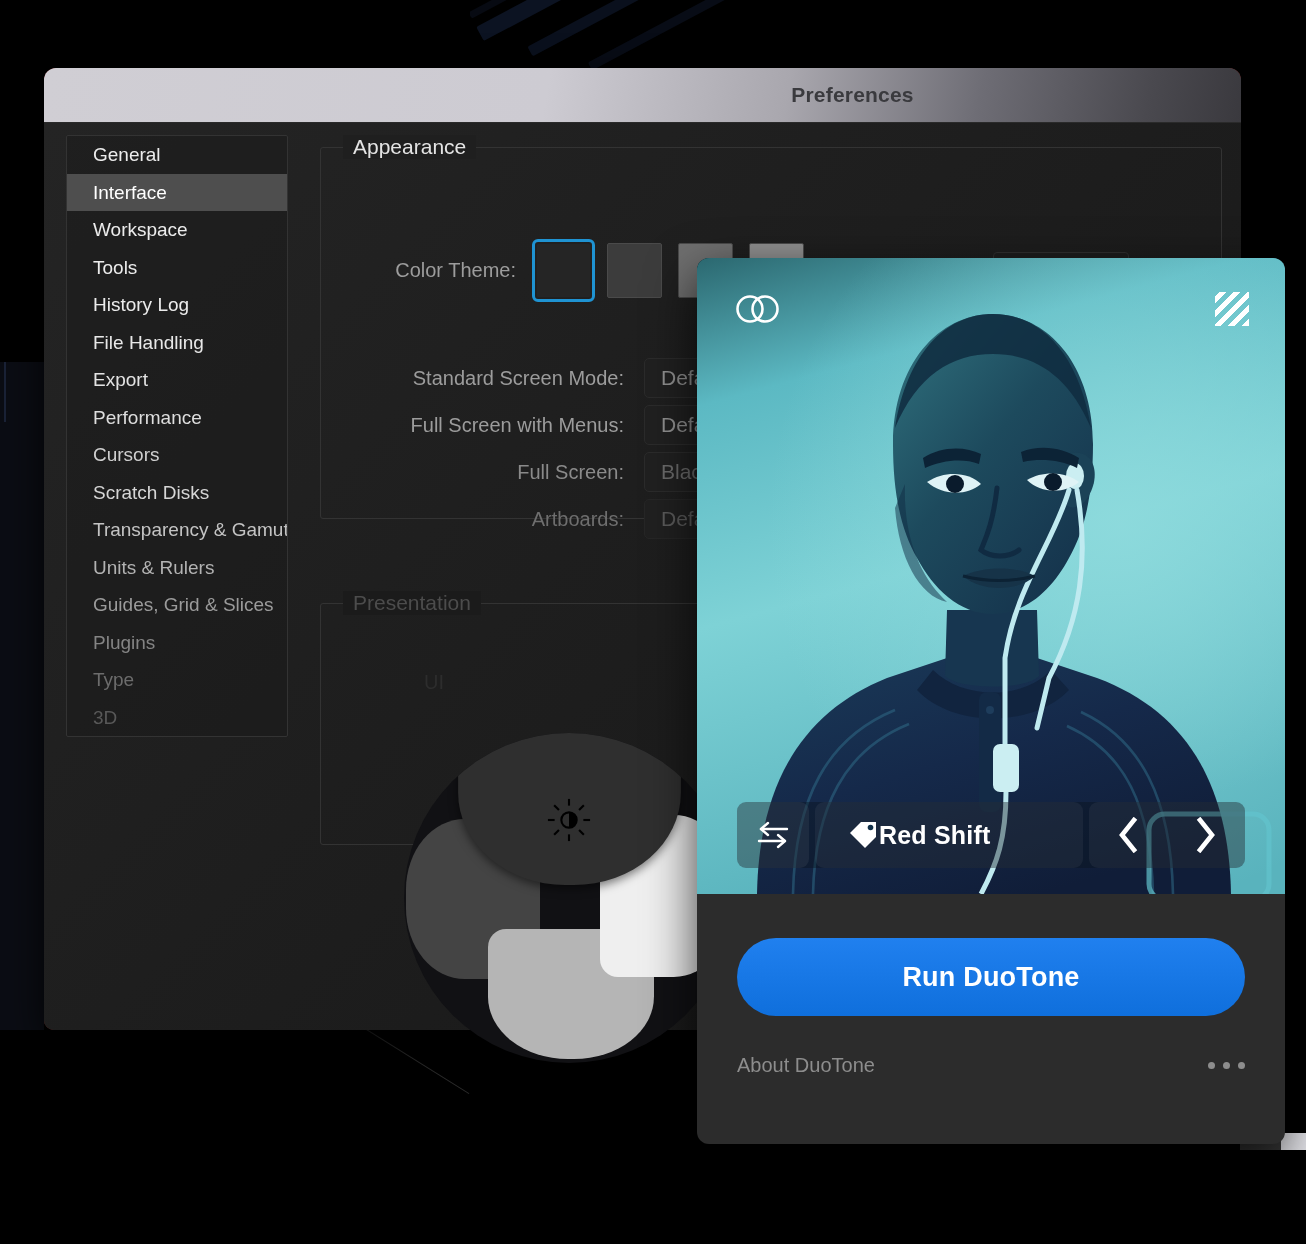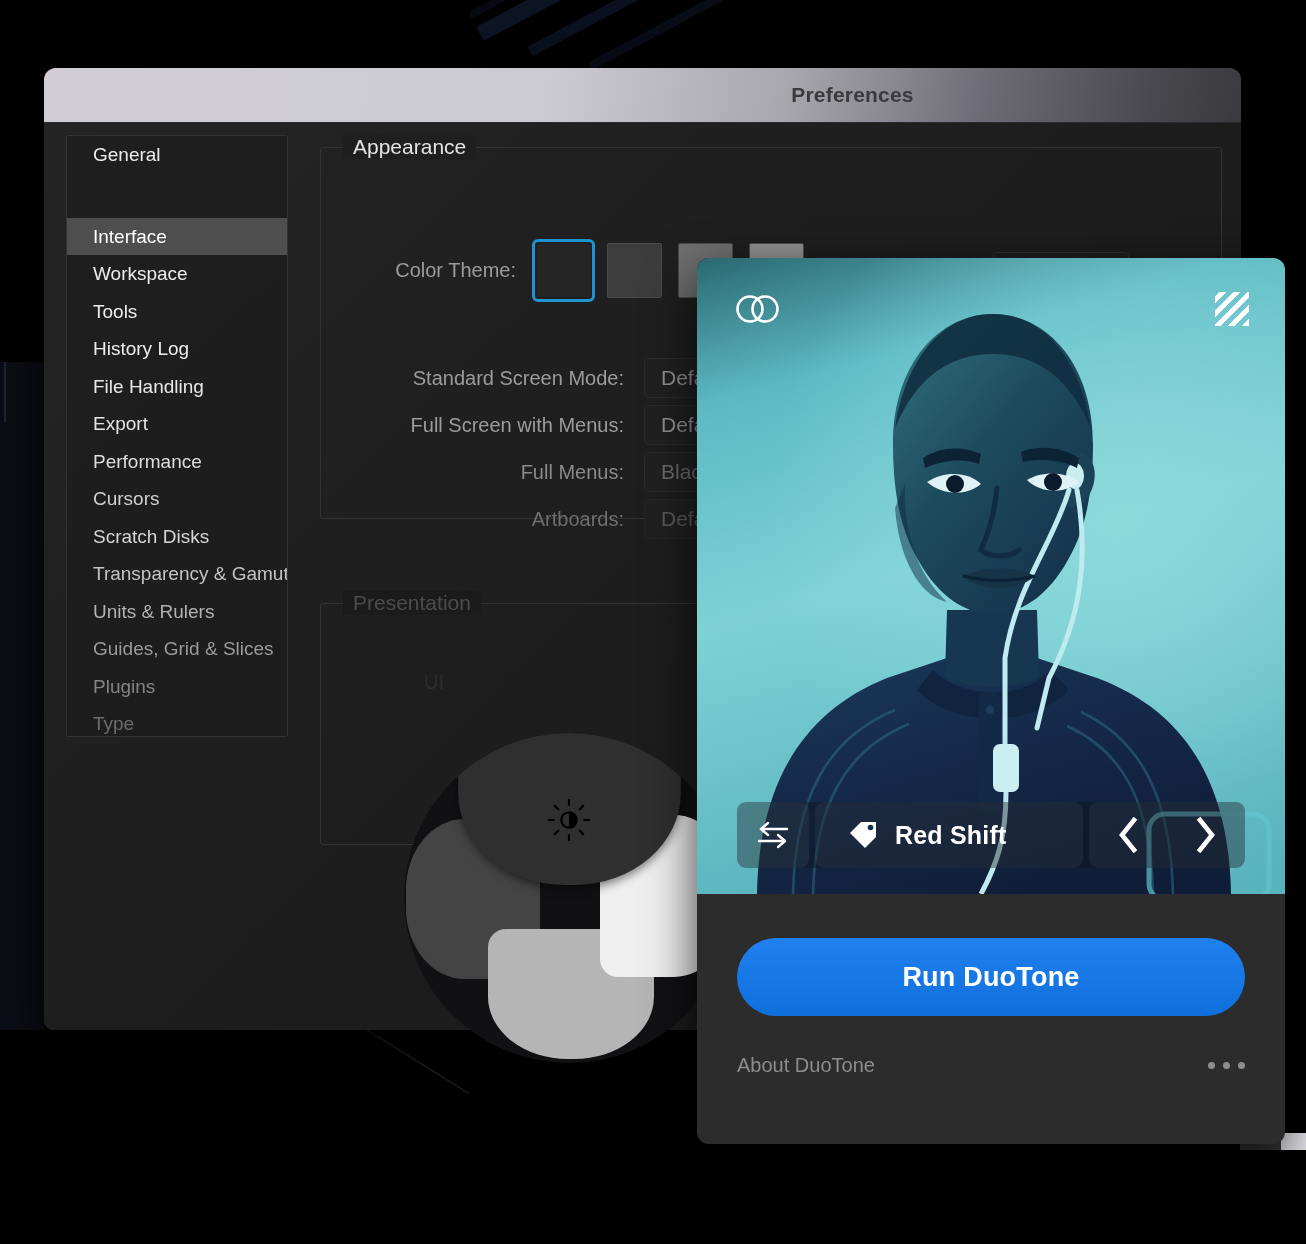--- a/index.html
+++ b/index.html
@@ -119,21 +119,20 @@
   .side-item {
     height: 37.5px;
     line-height: 37.5px;
     padding-left: 26px;
     font-size: 19px;
     color: #e6e6e6;
     white-space: nowrap;
   }
   .side-item.selected {
     background: #4e4e4e;
-    margin-top: 44px;
   }
 
   
   .content { position:absolute; left:262px; top:0; right:0; bottom:0;}
 
   .group-box{
     position:absolute;
     border:1px solid #333;
     border-radius:3px;
   }
@@ -301,21 +300,20 @@
   .dt-tb-btn{
     width:72px; height:66px;
     display:flex; align-items:center; justify-content:center;
     border-radius:9px;
     background: rgba(255,255,255,.06);
   }
   .dt-preset{
     flex:1;
     height:66px;
     display:flex; align-items:center;
-    gap:16px;
     padding-left:32px;
     border-radius:9px;
     background: rgba(255,255,255,.05);
     margin-left:6px;
     margin-right:6px;
   }
   .dt-preset-name{
     color:#fff;
     font-size:25px;
     font-weight:bold;
@@ -436,21 +434,21 @@
       </div>
 
       <div class="row" style="left:58px; top:282px;">
         <div class="row-label" style="width:260px">Full Screen with Menus:</div>
         <div class="select-field" style="margin-left:20px">
           <span>Default</span>
         </div>
       </div>
 
       <div class="row" style="left:58px; top:329px;">
-        <div class="row-label" style="width:260px; color:#8a8a8a">Full Menus:</div>
+        <div class="row-label" style="width:260px; color:#8a8a8a">Full Screen:</div>
         <div class="select-field dim" style="margin-left:20px">
           <span>Black</span>
         </div>
       </div>
 
       <div class="row" style="left:58px; top:376px;">
         <div class="row-label" style="width:260px; color:#6e6e6e">Artboards:</div>
         <div class="select-field dimmer" style="margin-left:20px">
           <span>Default</span>
         </div>

